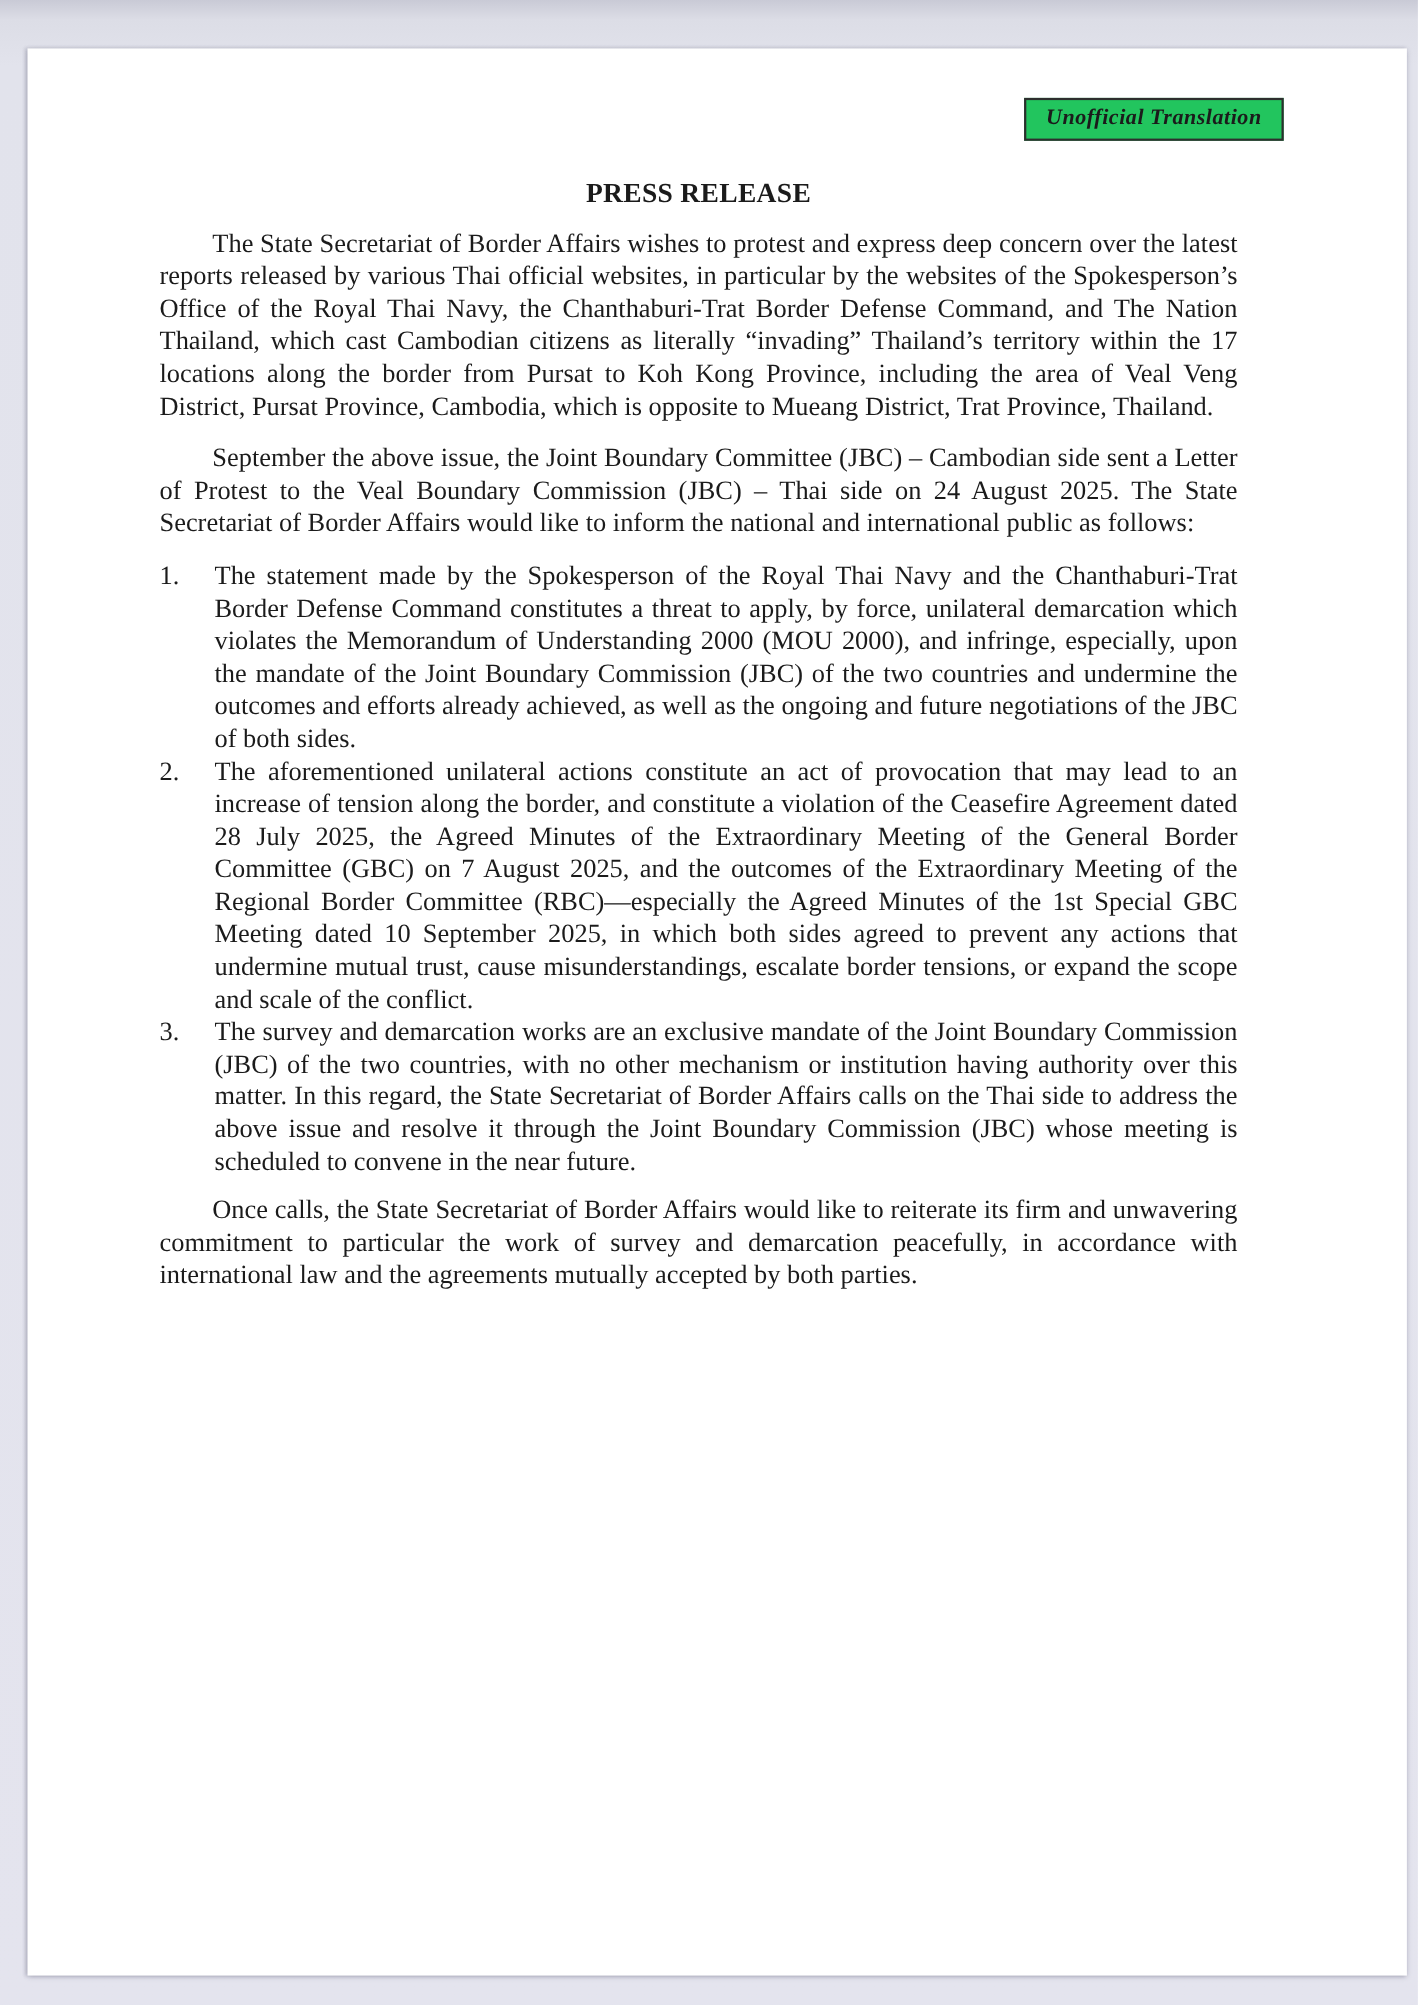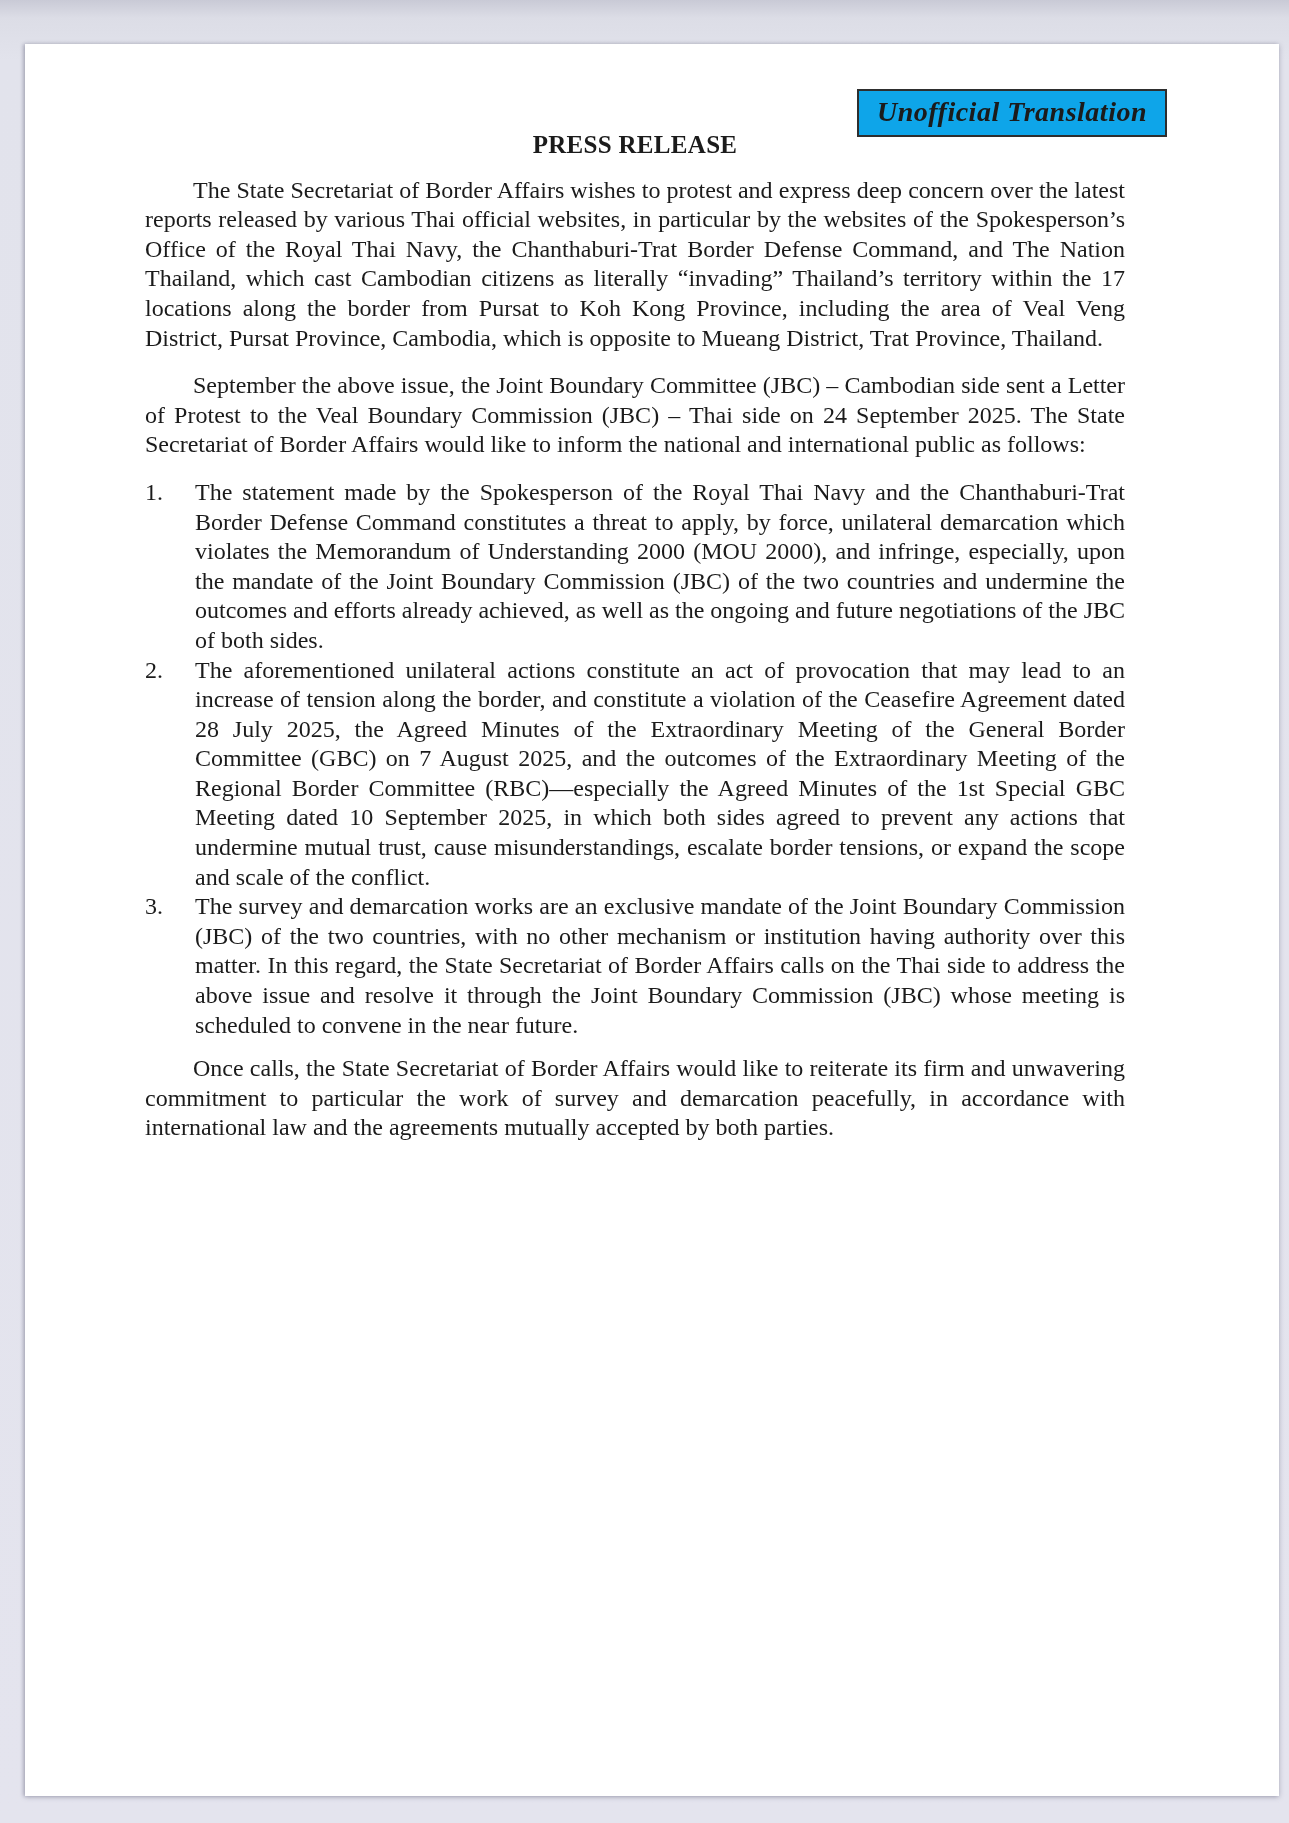--- a/index.html
+++ b/index.html
@@ -20,34 +20,34 @@
     background: #ffffff;
     box-shadow: 0 1px 5px rgba(60,60,90,0.35), -2px 0 3px rgba(60,60,90,0.18);
     color: #1b1b1b;
   }
   .badge {
     position: absolute;
     top: 45px;
     right: 112px;
     border: 2px solid #2e2e2e;
     padding: 5px 18px 7px 18px;
-    font-size: 28px;
+    font-size: 20px;
     font-weight: bold;
     font-style: italic;
     letter-spacing: 0.5px;
-    background: #0ea5e9;
+    background: #22c55e;
   }
   .content {
     padding: 0 154px 0 120px;
     font-size: 24px;
     line-height: 29.6px;
   }
   .doc-title {
     margin: 0;
-    padding-top: 86px;
+    padding-top: 118px;
     margin-bottom: 16px;
     text-align: center;
     font-size: 25px;
     font-weight: bold;
     letter-spacing: 0.3px;
   }
   .para {
     margin: 0 0 18px 0;
     text-align: justify;
     text-indent: 48px;
@@ -80,21 +80,21 @@
   <div class="page">
 
     <div class="badge">Unofficial Translation</div>
 
     <div class="content">
 
       <h1 class="doc-title">PRESS RELEASE</h1>
 
       <p class="para"><b>The State Secretariat of Border Affairs</b><span> wishes to protest and express deep concern over the latest reports released by various Thai official websites, in particular by the websites of the Spokesperson’s Office of the Royal Thai Navy, the Chanthaburi-Trat Border Defense Command, and The Nation Thailand, which cast Cambodian citizens as literally “invading” Thailand’s territory within the 17 locations along the border from Pursat to Koh Kong Province, including the area of Veal Veng District, Pursat Province, Cambodia, which is opposite to Mueang District, Trat Province, Thailand.</span></p>
 
-      <p class="para"><span>September the above issue, </span><b>the Joint Boundary Committee (JBC) – Cambodian side</b><span> sent a Letter of Protest to </span><b>the Veal Boundary Commission (JBC) – Thai side</b><span> on 24 September 2025. </span><b>The State Secretariat of Border Affairs</b><span> would like to inform the national and international public as follows:</span></p>
+      <p class="para"><span>September the above issue, </span><b>the Joint Boundary Committee (JBC) – Cambodian side</b><span> sent a Letter of Protest to </span><b>the Veal Boundary Commission (JBC) – Thai side</b><span> on 24 August 2025. </span><b>The State Secretariat of Border Affairs</b><span> would like to inform the national and international public as follows:</span></p>
 
       <div class="list">
         <div class="li">
           <span class="li-num">1.</span>
           <span class="li-text"><span>The statement made by the Spokesperson of the Royal Thai Navy and the Chanthaburi-Trat Border Defense Command constitutes a threat to apply, by force, unilateral demarcation which violates the Memorandum of Understanding 2000 (MOU 2000), and infringe, especially, upon the mandate of the Joint Boundary Commission (JBC) of the two countries and undermine the outcomes and efforts already achieved, as well as the ongoing and future negotiations of the JBC of both sides.</span></span>
         </div>
         <div class="li">
           <span class="li-num">2.</span>
           <span class="li-text"><span>The aforementioned unilateral actions constitute an act of provocation that may lead to an increase of tension along the border, and constitute a violation of the Ceasefire Agreement dated 28 July 2025, the Agreed Minutes of the Extraordinary Meeting of the General Border Committee (GBC) on 7 August 2025, and the outcomes of the Extraordinary Meeting of the Regional Border Committee (RBC)—especially the Agreed Minutes of the 1st Special GBC Meeting dated 10 September 2025, in which both sides agreed to prevent any actions that undermine mutual trust, cause misunderstandings, escalate border tensions, or expand the scope and scale of the conflict.</span></span>
         </div>

